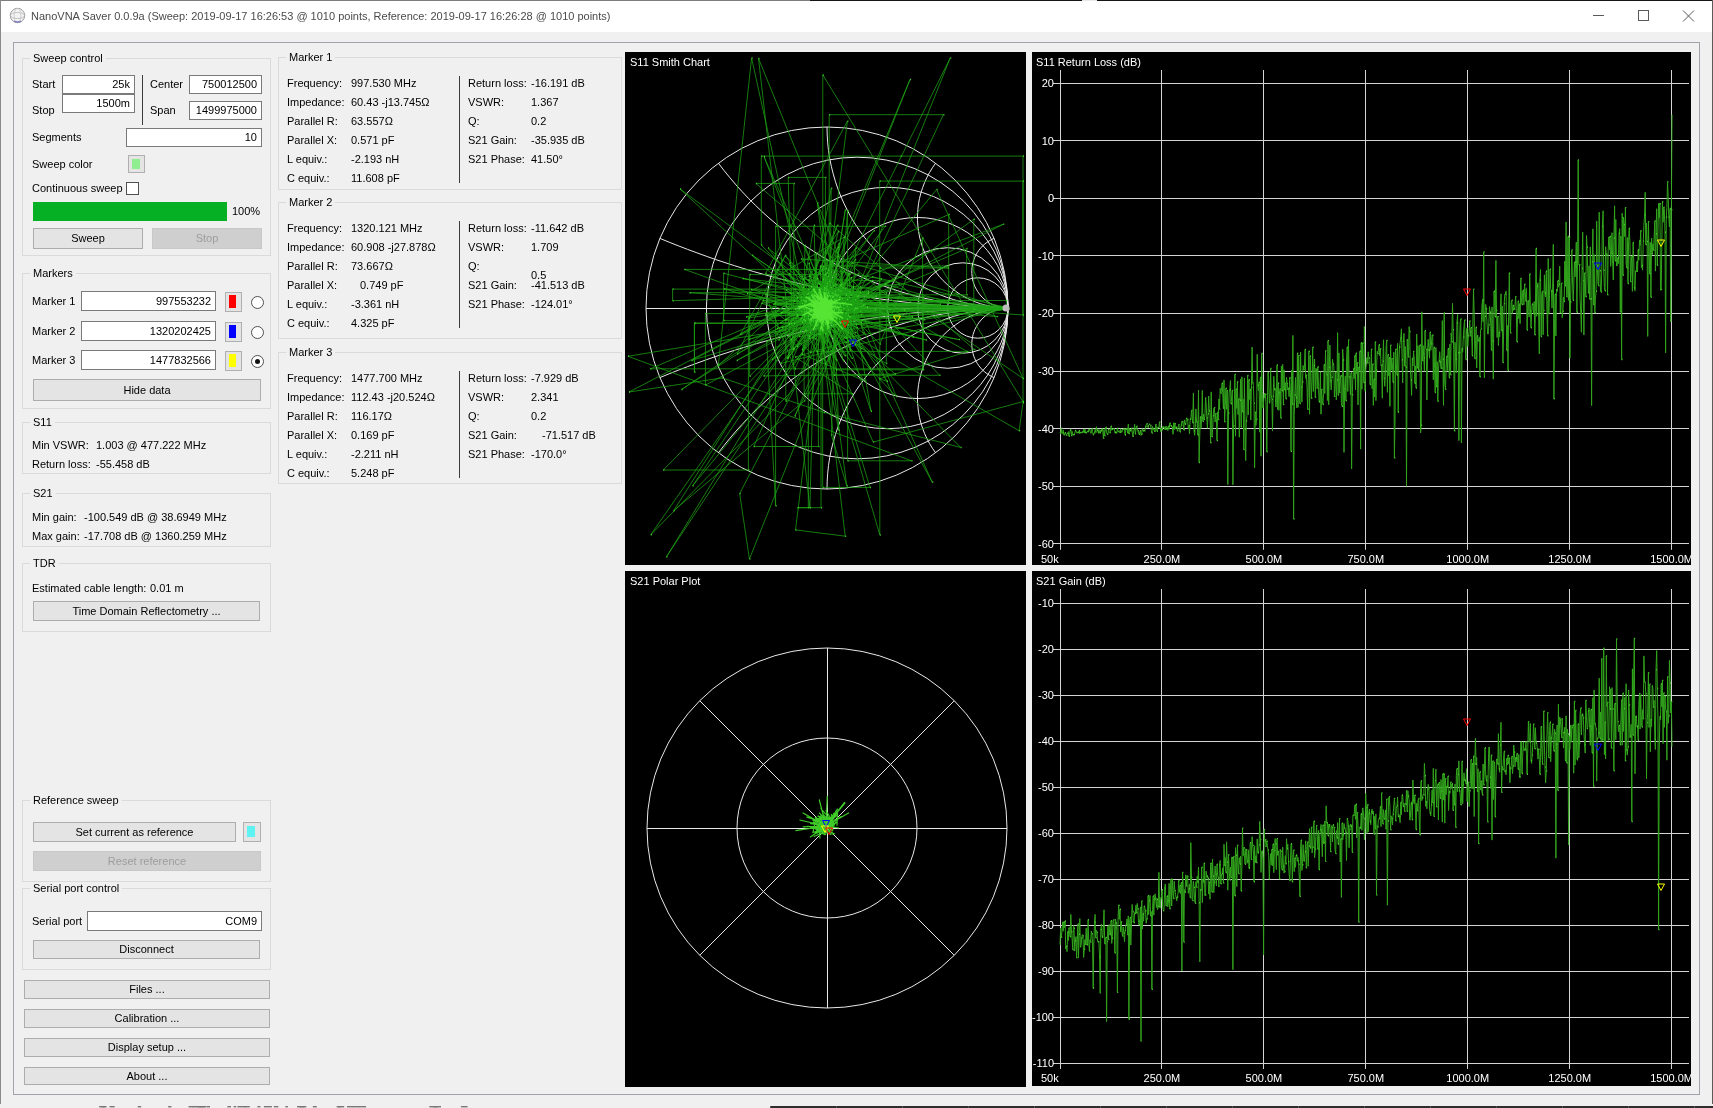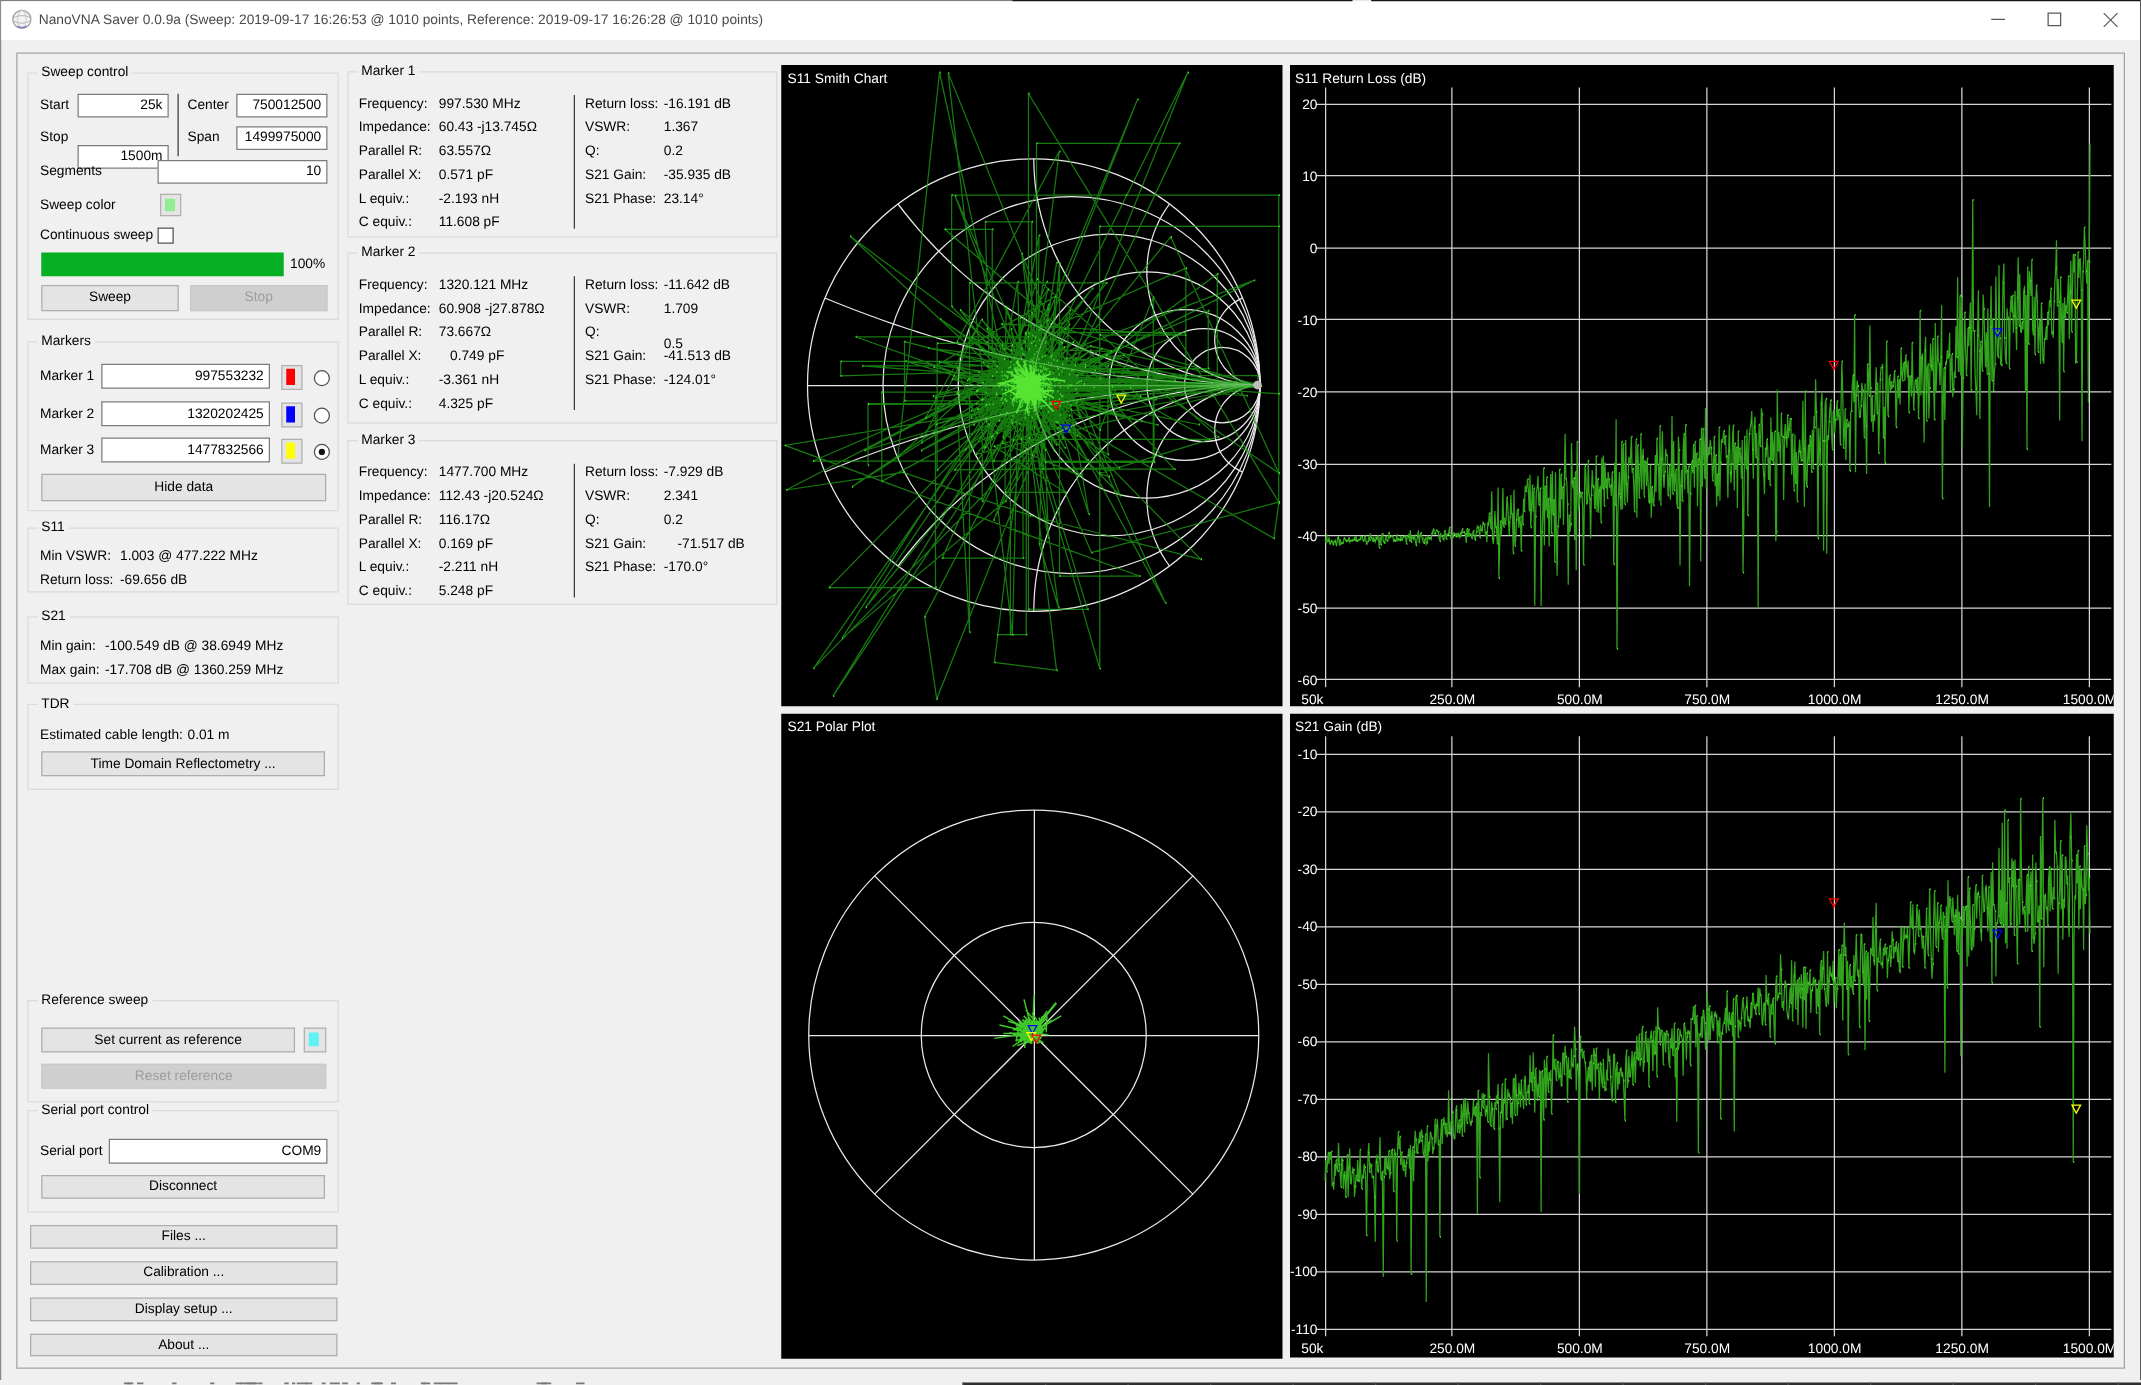--- a/index.html
+++ b/index.html
@@ -39,21 +39,21 @@
 <div class="abs" style="left:13px;top:42px;width:1685px;height:1051px;border:1px solid #a0a3aa"></div>
 <div class="gb" style="left:22px;top:58px;width:247px;height:196px">
     <span class="gbt">Sweep control</span>
   </div>
 <div class="lbl" style="left:32px;top:77px">Start</div>
 <div class="inp" style="left:62px;top:75px;width:67px;height:17px;line-height:17px">25k</div>
 <div class="sep" style="left:142px;top:75px;width:1px;height:50px"></div>
 <div class="lbl" style="left:150px;top:77px">Center</div>
 <div class="inp" style="left:189px;top:75px;width:67px;height:17px;line-height:17px">750012500</div>
 <div class="lbl" style="left:32px;top:103px">Stop</div>
-<div class="inp" style="left:62px;top:116px;width:67px;height:17px;line-height:17px">1500m</div>
+<div class="inp" style="left:62px;top:94px;width:67px;height:17px;line-height:17px">1500m</div>
 <div class="lbl" style="left:150px;top:103px">Span</div>
 <div class="inp" style="left:189px;top:101px;width:67px;height:17px;line-height:17px">1499975000</div>
 <div class="lbl" style="left:32px;top:130px">Segments</div>
 <div class="inp" style="left:126px;top:128px;width:130px;height:17px;line-height:17px">10</div>
 <div class="lbl" style="left:32px;top:157px">Sweep color</div>
 <div class="swb" style="left:128px;top:155px;width:15px;height:16px"></div>
 <div class="sw" style="left:132px;top:159px;width:8px;height:10px;background:#90ee90"></div>
 <div class="lbl" style="left:32px;top:181px">Continuous sweep</div>
 <div class="cb" style="left:126px;top:182px"></div>
 <div class="abs" style="left:33px;top:202px;width:194px;height:19px;background:#06b025"></div>
@@ -80,21 +80,21 @@
 <div class="radio" style="left:251px;top:355px">
     <div class="rdot"></div>
   </div>
 <div class="btn" style="left:33px;top:379px;width:226px;height:20px;line-height:20px">Hide data</div>
 <div class="gb" style="left:22px;top:422px;width:247px;height:50px">
     <span class="gbt">S11</span>
   </div>
 <div class="lbl" style="left:32px;top:438px">Min VSWR:</div>
 <div class="lbl" style="left:96px;top:438px">1.003 @ 477.222 MHz</div>
 <div class="lbl" style="left:32px;top:457px">Return loss:</div>
-<div class="lbl" style="left:96px;top:457px">-69.656 dB</div>
+<div class="lbl" style="left:96px;top:457px">-55.458 dB</div>
 <div class="gb" style="left:22px;top:493px;width:247px;height:52px">
     <span class="gbt">S21</span>
   </div>
 <div class="lbl" style="left:32px;top:510px">Min gain:</div>
 <div class="lbl" style="left:84px;top:510px">-100.549 dB @ 38.6949 MHz</div>
 <div class="lbl" style="left:32px;top:529px">Max gain:</div>
 <div class="lbl" style="left:84px;top:529px">-17.708 dB @ 1360.259 MHz</div>
 <div class="gb" style="left:22px;top:563px;width:247px;height:67px">
     <span class="gbt">TDR</span>
   </div>
@@ -135,21 +135,21 @@
 <div class="lbl" style="left:351px;top:171px">11.608 pF</div>
 <div class="lbl" style="left:468px;top:76px">Return loss:</div>
 <div class="lbl" style="left:531px;top:76px">-16.191 dB</div>
 <div class="lbl" style="left:468px;top:95px">VSWR:</div>
 <div class="lbl" style="left:531px;top:95px">1.367</div>
 <div class="lbl" style="left:468px;top:114px">Q:</div>
 <div class="lbl" style="left:531px;top:114px">0.2</div>
 <div class="lbl" style="left:468px;top:133px">S21 Gain:</div>
 <div class="lbl" style="left:531px;top:133px">-35.935 dB</div>
 <div class="lbl" style="left:468px;top:152px">S21 Phase:</div>
-<div class="lbl" style="left:531px;top:152px">23.14°</div>
+<div class="lbl" style="left:531px;top:152px">41.50°</div>
 <div class="sep" style="left:459px;top:76px;width:1px;height:107px"></div>
 <div class="gb" style="left:278px;top:202px;width:342px;height:135px">
     <span class="gbt">Marker 2</span>
   </div>
 <div class="lbl" style="left:287px;top:221px">Frequency:</div>
 <div class="lbl" style="left:351px;top:221px">1320.121 MHz</div>
 <div class="lbl" style="left:287px;top:240px">Impedance:</div>
 <div class="lbl" style="left:351px;top:240px">60.908 -j27.878Ω</div>
 <div class="lbl" style="left:287px;top:259px">Parallel R:</div>
 <div class="lbl" style="left:351px;top:259px">73.667Ω</div>

